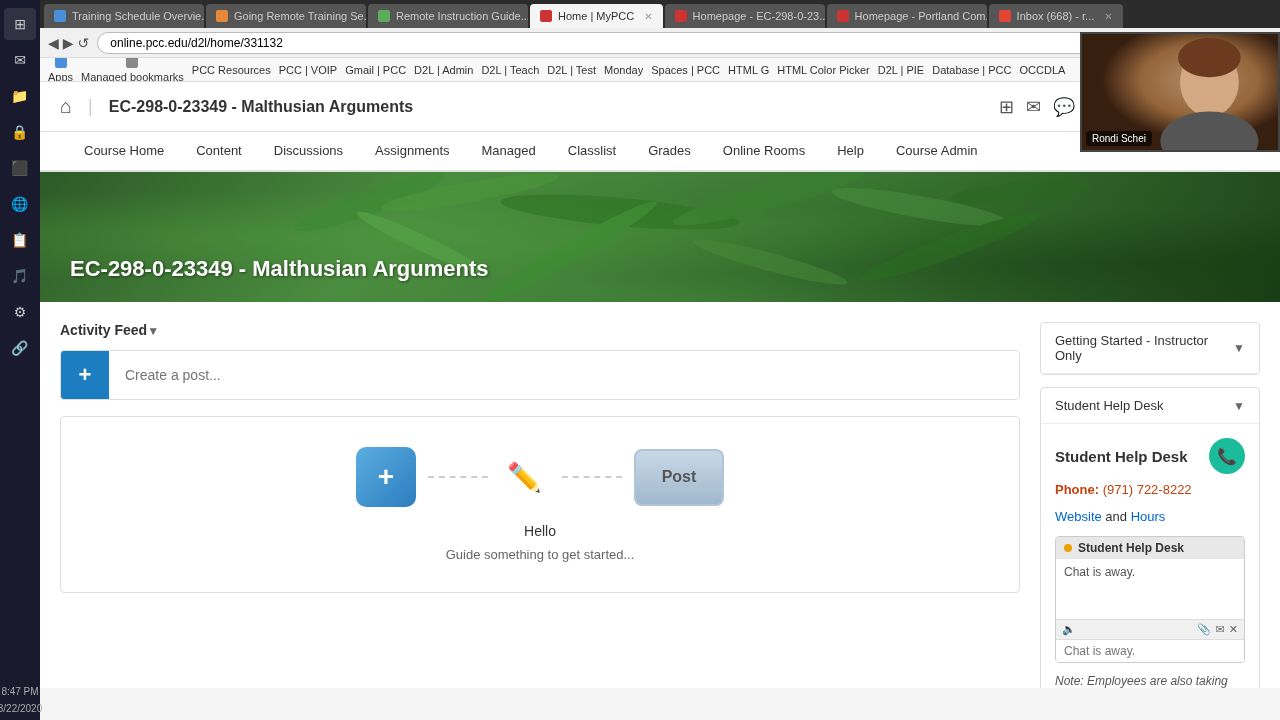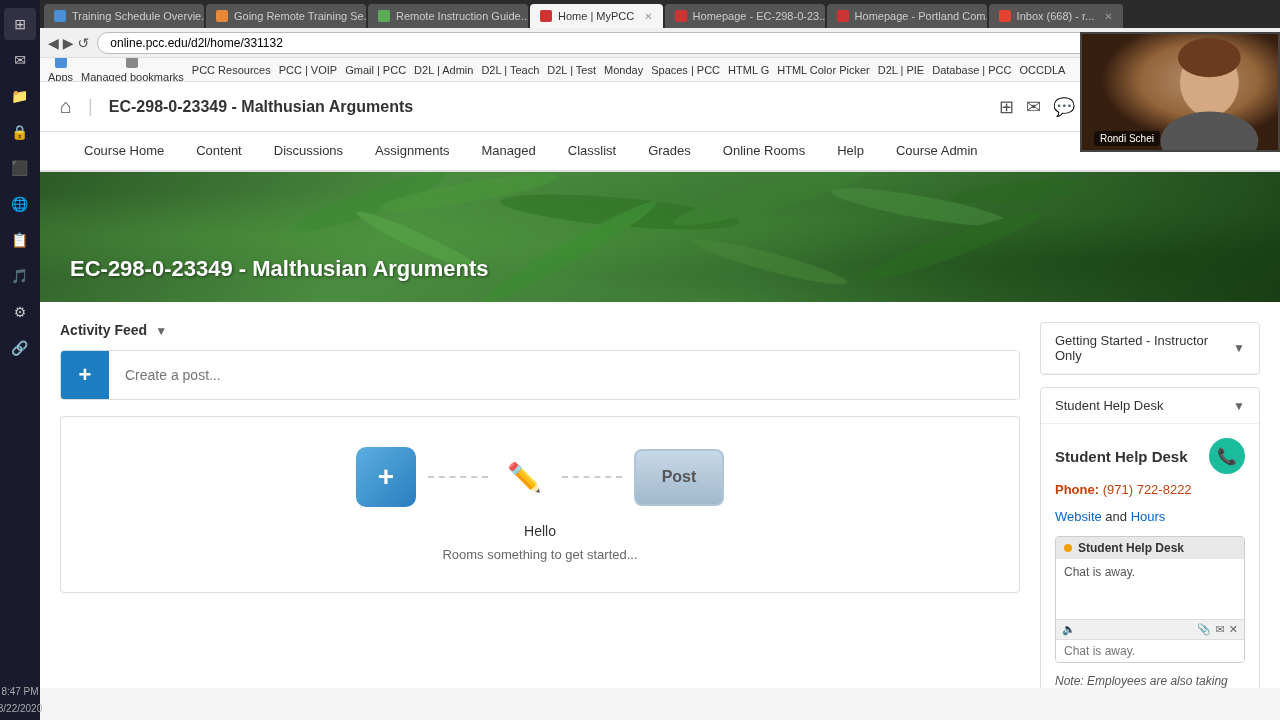--- a/index.html
+++ b/index.html
@@ -247,21 +247,20 @@
     
     .left-column {
       flex: 1;
       min-width: 0;
     }
 
     
     .activity-feed-header {
       display: flex;
       align-items: flex-end;
-      gap: 8px;
       margin-bottom: 12px;
       font-size: 14px;
       font-weight: bold;
       color: #333;
       cursor: pointer;
     }
     .activity-feed-header .chevron {
       font-size: 12px;
       color: #666;
     }
@@ -498,21 +497,21 @@
       height: 100%;
       background: radial-gradient(ellipse at 60% 40%, #c8a882 30%, #a07855 70%);
       position: relative;
       display: flex;
       align-items: center;
       justify-content: center;
     }
     .webcam-label {
       position: absolute;
       bottom: 4px;
-      left: 12px;
+      left: 4px;
       background: rgba(0,0,0,0.6);
       color: white;
       font-size: 10px;
       padding: 2px 6px;
       border-radius: 3px;
     }
 
     
     .taskbar {
       position: fixed;
@@ -782,21 +781,21 @@
 
         <div class="activity-empty">
           <div class="activity-empty-graphic">
             <div class="empty-plus-icon">+</div>
             <div class="dashed-line"></div>
             <div class="empty-pencil-icon">✏️</div>
             <div class="dashed-line"></div>
             <div class="empty-post-btn">Post</div>
           </div>
           <div class="activity-empty-text">Hello</div>
-          <div class="activity-empty-subtext">Rooms something to get started...</div>
+          <div class="activity-empty-subtext">Guide something to get started...</div>
         </div>
 
       </div>
 
       <div class="right-column">
 
         <div class="widget">
           <div class="widget-header">
             <span>Getting Started - Instructor Only</span>
             <span class="widget-chevron">▼</span>

